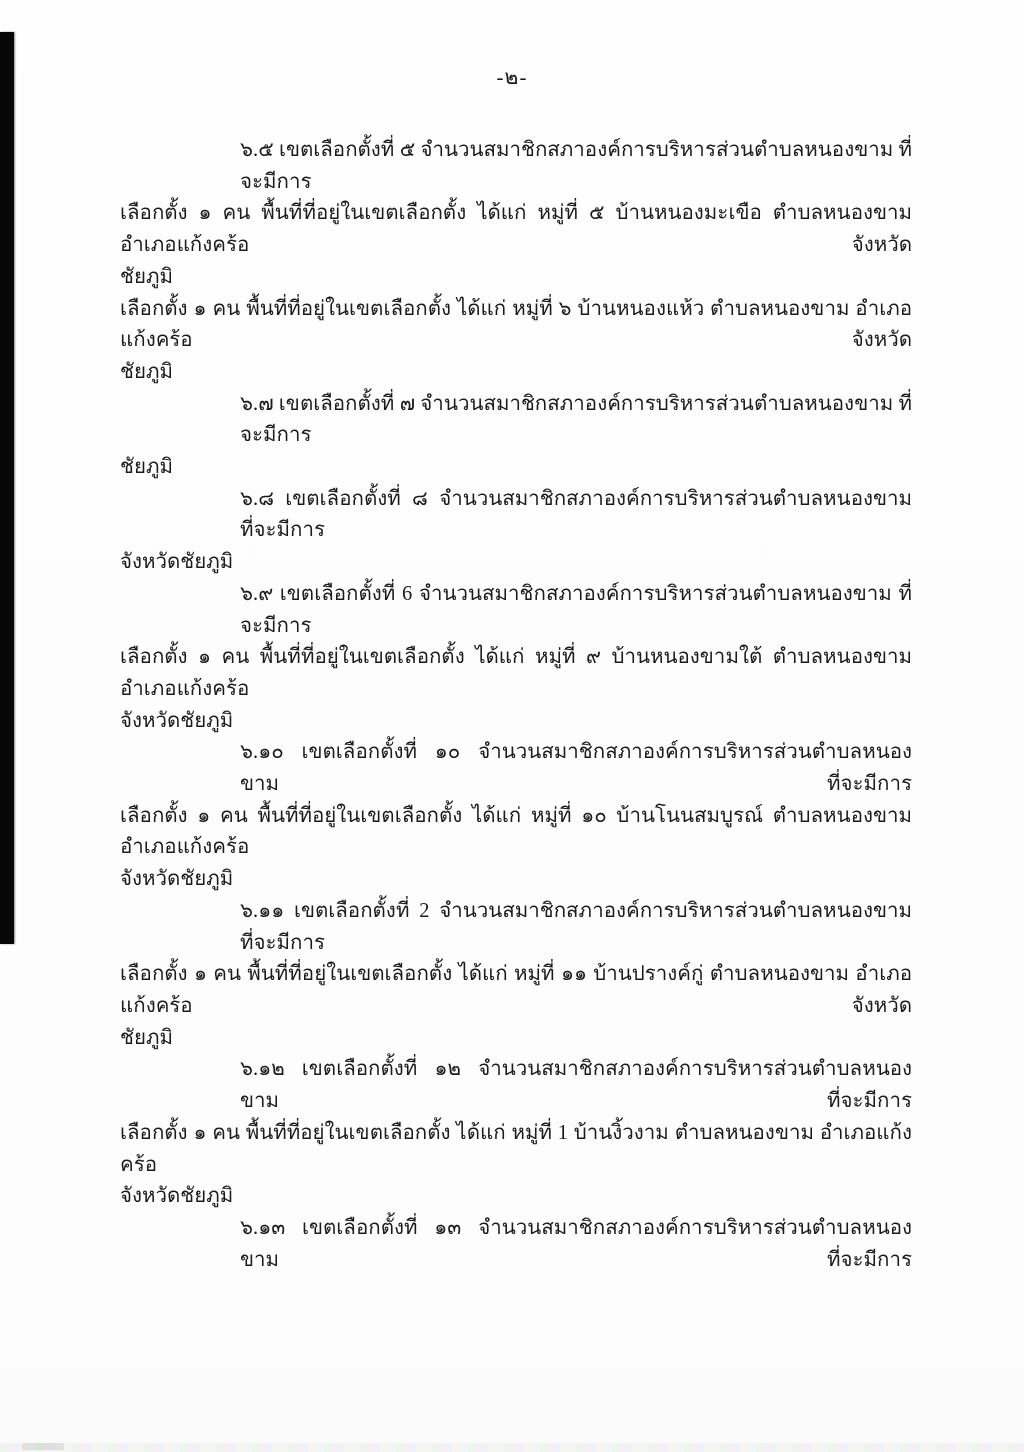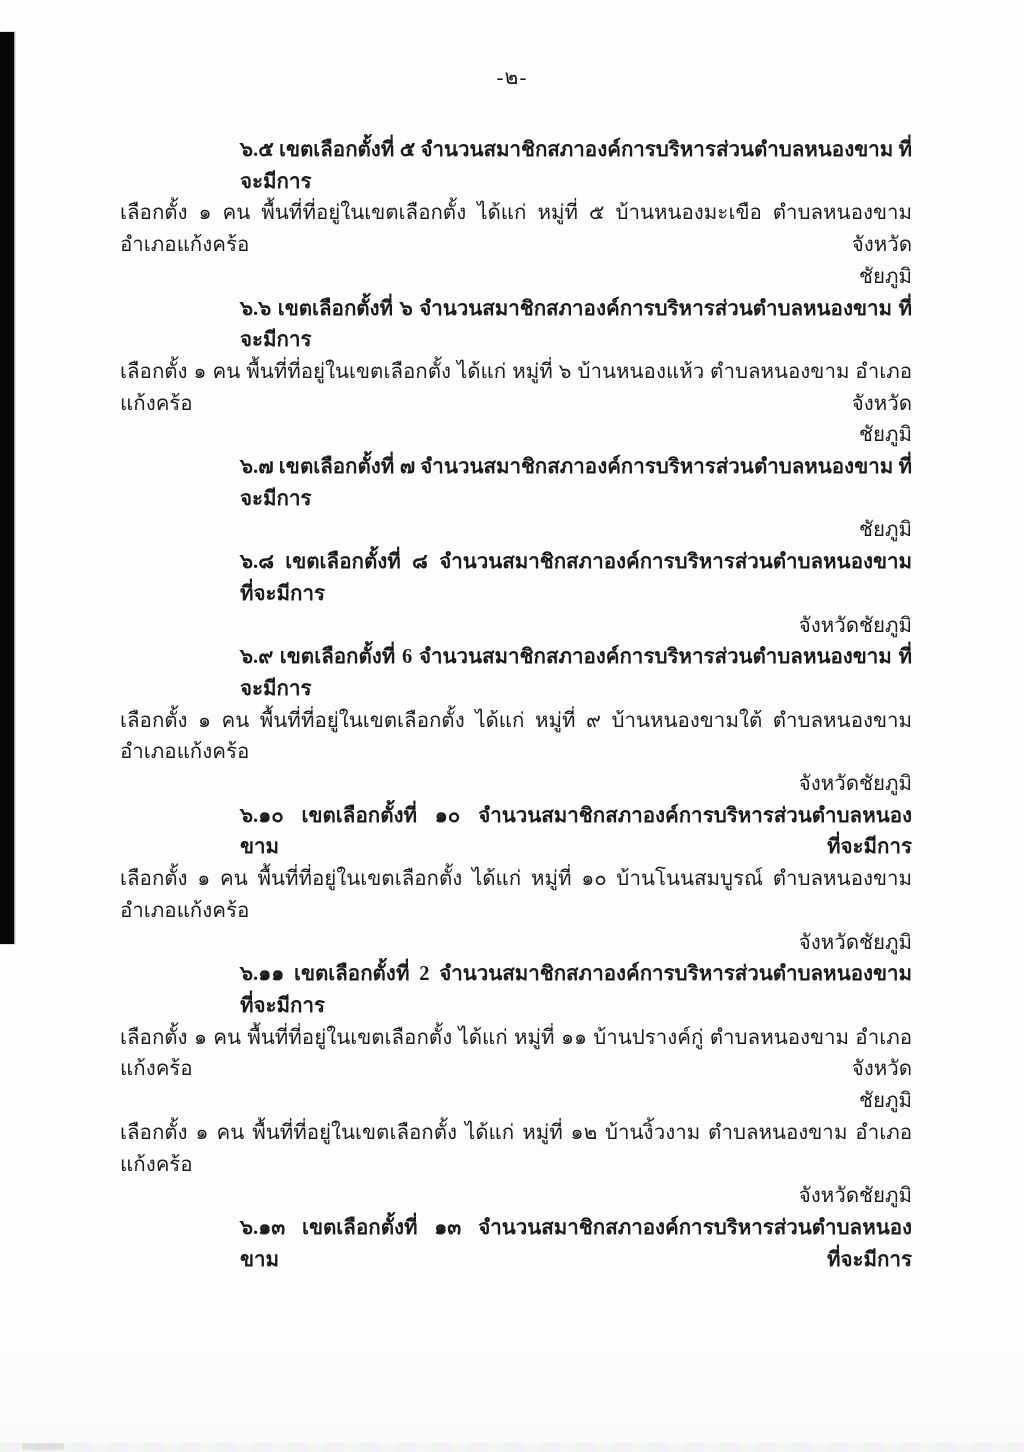--- a/index.html
+++ b/index.html
@@ -70,62 +70,61 @@
     top: 134px;
     width: 792px;
     font-size: 20.5px;
     line-height: 31.7px;
     text-rendering: optimizeLegibility;
   }
   .line {
     display: block;
     min-height: 31.7px;
     white-space: normal;
-    text-align: right;
+    text-align: left;
   }
   .line.justify {
     text-align: justify;
     text-align-last: justify;
   }
   .line.indent {
     padding-left: 120px;
-    font-weight: bold;
   }
 </style>
 </head>
 <body>
 
 <div class="page">
 
   <div class="scan-edge-bar"></div>
 
   <div class="page-number">-๒-</div>
 
   <div class="doc">
     <div>
         <div class="line indent justify">๖.๕ เขตเลือกตั้งที่ ๕ จำนวนสมาชิกสภาองค์การบริหารส่วนตำบลหนองขาม ที่จะมีการ</div>
         <div class="line justify">เลือกตั้ง ๑ คน พื้นที่ที่อยู่ในเขตเลือกตั้ง ได้แก่ หมู่ที่ ๕ บ้านหนองมะเขือ ตำบลหนองขาม อำเภอแก้งคร้อ จังหวัด</div>
         <div class="line">ชัยภูมิ</div>
-        <div class="line indent justify">๖.๖ เขตเลือกตั้งที่ ๖ จำนวนสมาชิกสภาองค์การบริหารส่วนตำบลหนองขาม ที่จะมีการ</div>
         <div class="line justify">เลือกตั้ง ๑ คน พื้นที่ที่อยู่ในเขตเลือกตั้ง ได้แก่ หมู่ที่ ๖ บ้านหนองแห้ว ตำบลหนองขาม อำเภอแก้งคร้อ จังหวัด</div>
         <div class="line">ชัยภูมิ</div>
         <div class="line indent justify">๖.๗ เขตเลือกตั้งที่ ๗ จำนวนสมาชิกสภาองค์การบริหารส่วนตำบลหนองขาม ที่จะมีการ</div>
         <div class="line">ชัยภูมิ</div>
         <div class="line indent justify">๖.๘ เขตเลือกตั้งที่ ๘ จำนวนสมาชิกสภาองค์การบริหารส่วนตำบลหนองขาม ที่จะมีการ</div>
         <div class="line">จังหวัดชัยภูมิ</div>
         <div class="line indent justify">๖.๙ เขตเลือกตั้งที่ 6 จำนวนสมาชิกสภาองค์การบริหารส่วนตำบลหนองขาม ที่จะมีการ</div>
         <div class="line justify">เลือกตั้ง ๑ คน พื้นที่ที่อยู่ในเขตเลือกตั้ง ได้แก่ หมู่ที่ ๙ บ้านหนองขามใต้ ตำบลหนองขาม อำเภอแก้งคร้อ</div>
         <div class="line">จังหวัดชัยภูมิ</div>
         <div class="line indent justify">๖.๑๐ เขตเลือกตั้งที่ ๑๐ จำนวนสมาชิกสภาองค์การบริหารส่วนตำบลหนองขาม ที่จะมีการ</div>
         <div class="line justify">เลือกตั้ง ๑ คน พื้นที่ที่อยู่ในเขตเลือกตั้ง ได้แก่ หมู่ที่ ๑๐ บ้านโนนสมบูรณ์ ตำบลหนองขาม อำเภอแก้งคร้อ</div>
         <div class="line">จังหวัดชัยภูมิ</div>
         <div class="line indent justify">๖.๑๑ เขตเลือกตั้งที่ 2 จำนวนสมาชิกสภาองค์การบริหารส่วนตำบลหนองขาม ที่จะมีการ</div>
         <div class="line justify">เลือกตั้ง ๑ คน พื้นที่ที่อยู่ในเขตเลือกตั้ง ได้แก่ หมู่ที่ ๑๑ บ้านปรางค์กู่ ตำบลหนองขาม อำเภอแก้งคร้อ จังหวัด</div>
         <div class="line">ชัยภูมิ</div>
-        <div class="line justify">เลือกตั้ง ๑ คน พื้นที่ที่อยู่ในเขตเลือกตั้ง ได้แก่ หมู่ที่ ๑๒ บ้านงิ้วงาม ตำบลหนองขาม อำเภอแก้งคร้อ</div>
+        <div class="line indent justify">๖.๑๒ เขตเลือกตั้งที่ ๑๒ จำนวนสมาชิกสภาองค์การบริหารส่วนตำบลหนองขาม ที่จะมีการ</div>
+        <div class="line justify">เลือกตั้ง ๑ คน พื้นที่ที่อยู่ในเขตเลือกตั้ง ได้แก่ หมู่ที่ 1 บ้านงิ้วงาม ตำบลหนองขาม อำเภอแก้งคร้อ</div>
         <div class="line">จังหวัดชัยภูมิ</div>
         <div class="line indent justify">๖.๑๓ เขตเลือกตั้งที่ ๑๓ จำนวนสมาชิกสภาองค์การบริหารส่วนตำบลหนองขาม ที่จะมีการ</div>
       </div>
 
   </div>
 
   <div class="scan-smudge"></div>
   <div class="scan-noise-strip"></div>
 
 </div>

